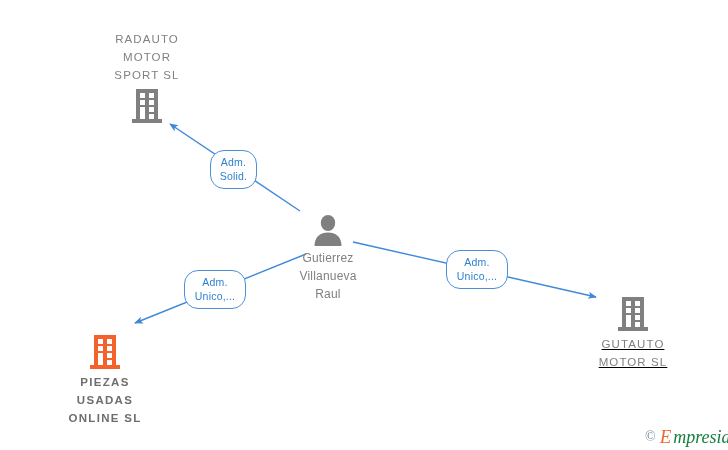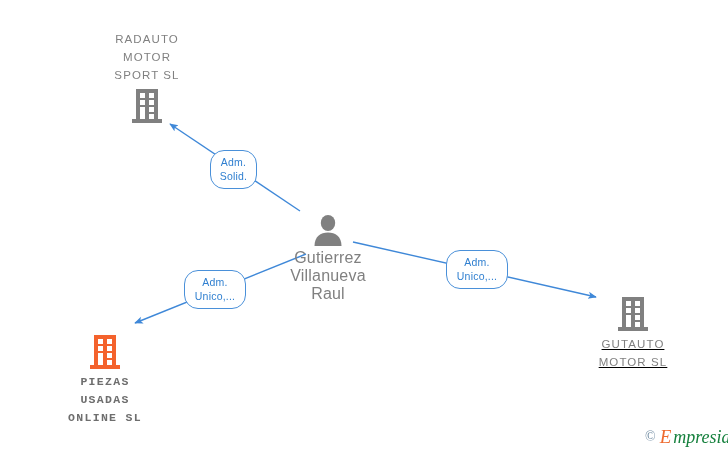--- a/index.html
+++ b/index.html
@@ -41,30 +41,30 @@
   .node.company .node-label {
     letter-spacing: 1.1px;
   }
   .node.highlight .node-label {
     font-weight: bold;
     color: #6e6e6e;
     letter-spacing: 1.3px;
   }
   .node.person .node-label {
     letter-spacing: 0.2px;
-    font-size: 16px;
+    font-size: 12px;
     text-align: center;
   }
 
   
   #node-radauto   { left: 77px;  top: 30px;  width: 140px; }
   #node-radauto .node-label { margin-bottom: 4px; }
   #node-person    { left: 258px; top: 214px; width: 140px; }
   #node-person .node-label { margin-top: 3px; }
-  #node-piezas    { left: 35px;  top: 334px; width: 140px; font-family: Liberation Mono, monospace; }
+  #node-piezas    { left: 35px;  top: 334px; width: 140px; }
   #node-piezas .node-label { margin-top: 3px; }
   #node-gutauto   { left: 570px; top: 296px; width: 126px; text-decoration: underline; }
   #node-gutauto .node-label { margin-top: 3px; }
 
   
   .edge-label {
     position: absolute;
     box-sizing: border-box;
     border: 1.3px solid #4a90d9;
     border-radius: 14px;

